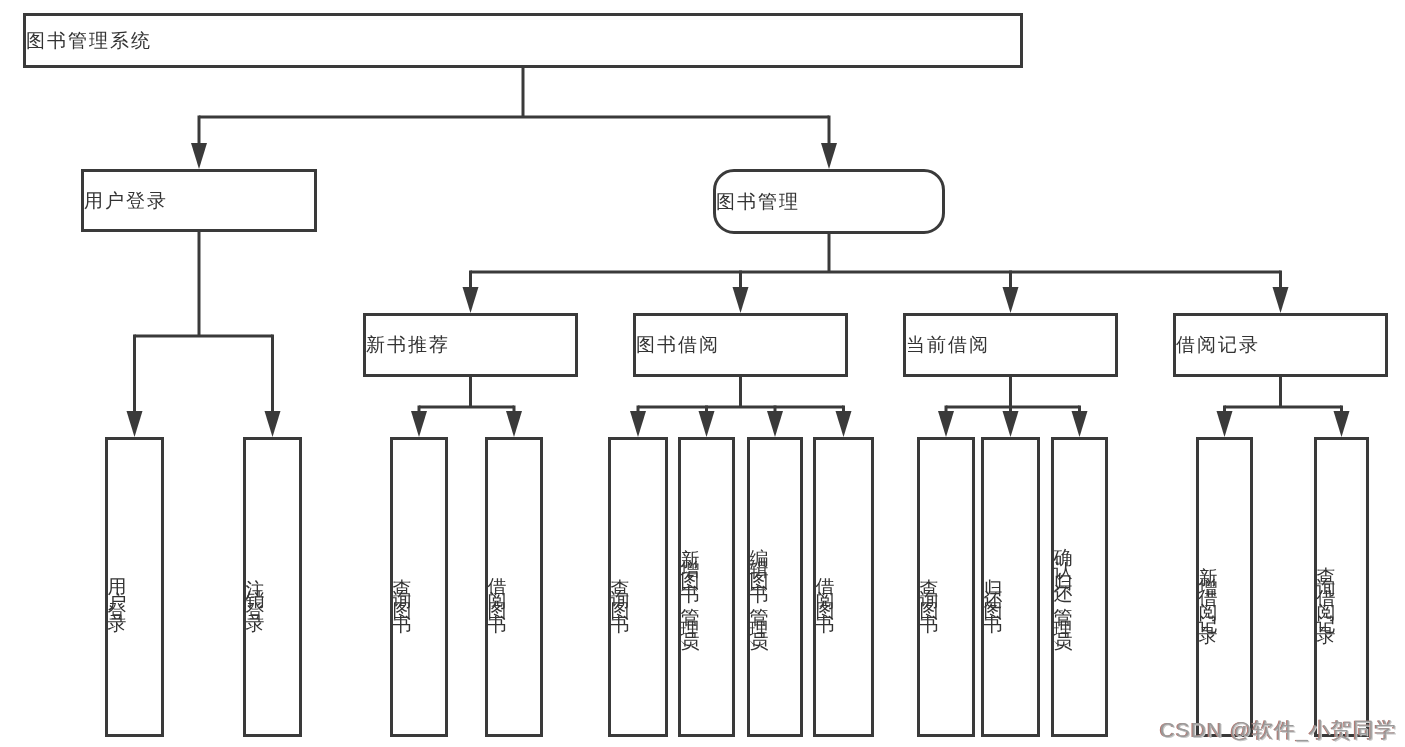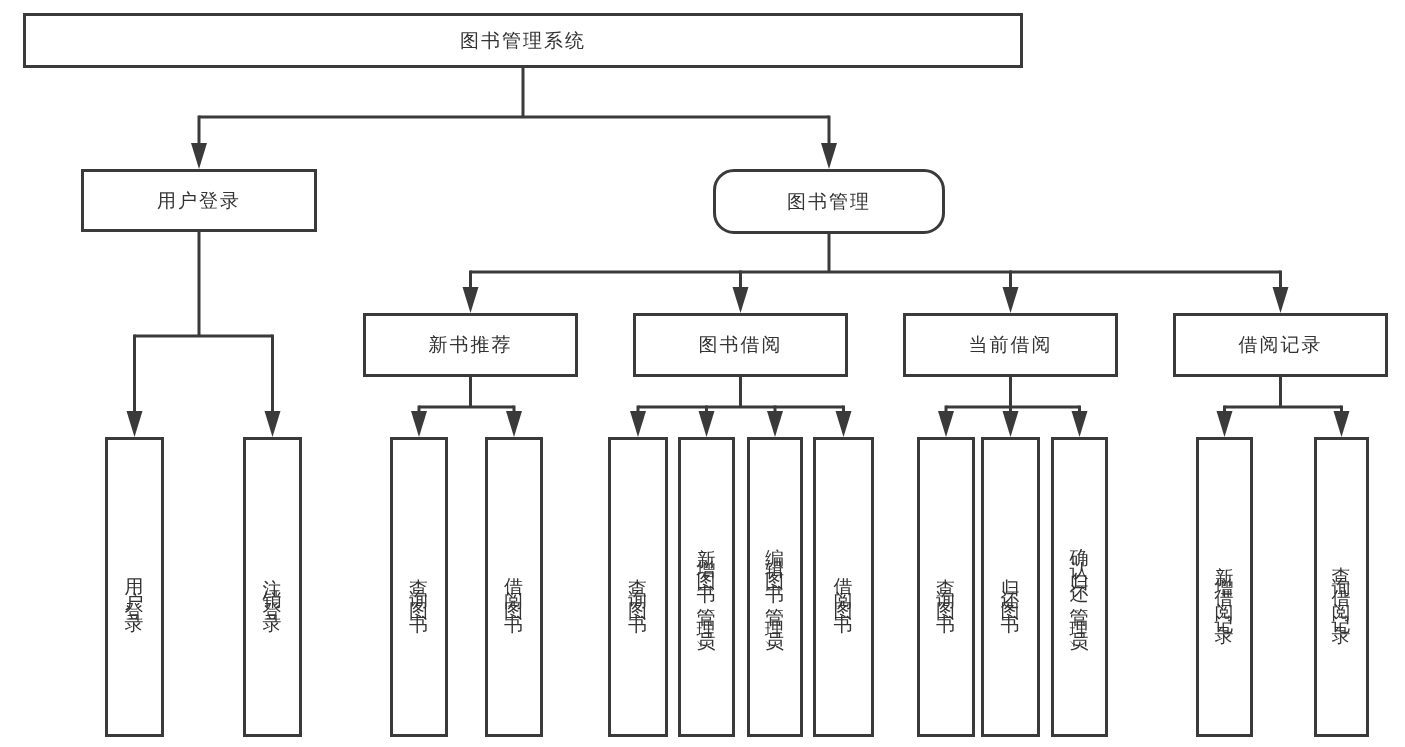--- a/index.html
+++ b/index.html
@@ -11,21 +11,21 @@
     overflow:hidden;
   }
   #wires{position:absolute;left:0;top:0;z-index:1;}
   .node{
     position:absolute;
     box-sizing:border-box;
     background:#ffffff;
     border:3px solid #3a3a3a;
     display:flex;
     align-items:center;
-    justify-content:center;
+    justify-content:flex-start;
     z-index:2;
     color:#333333;
   }
   .node .lbl{
     font-size:19px;
     letter-spacing:2px;
     white-space:nowrap;
     color:#333333;
   }
   .node .lbl.v{
@@ -98,20 +98,21 @@
       <polygon points="1002.5,411 1018.5,411 1010.5,437" fill="#3a3a3a"></polygon>
       <line x1="1079.5" y1="405.5" x2="1079.5" y2="415" stroke="#3a3a3a" stroke-width="3"></line>
       <polygon points="1071.5,411 1087.5,411 1079.5,437" fill="#3a3a3a"></polygon>
       <line x1="1280.5" y1="377" x2="1280.5" y2="407" stroke="#3a3a3a" stroke-width="3"></line>
       <line x1="1224.5" y1="407" x2="1341.5" y2="407" stroke="#3a3a3a" stroke-width="3"></line>
       <line x1="1224.5" y1="405.5" x2="1224.5" y2="415" stroke="#3a3a3a" stroke-width="3"></line>
       <polygon points="1216.5,411 1232.5,411 1224.5,437" fill="#3a3a3a"></polygon>
       <line x1="1341.5" y1="405.5" x2="1341.5" y2="415" stroke="#3a3a3a" stroke-width="3"></line>
       <polygon points="1333.5,411 1349.5,411 1341.5,437" fill="#3a3a3a"></polygon>
     </svg>
+  <div id="watermark">CSDN @软件_小贺同学</div>
 <div class="node" style="left: 23px; top: 13px; width: 1000px; height: 55px;">
       <span class="lbl">图书管理系统</span>
     </div>
     <div class="node" style="left: 81px; top: 169px; width: 236px; height: 63px;">
       <span class="lbl">用户登录</span>
     </div>
     <div class="node" style="left: 713px; top: 169px; width: 232px; height: 65px; border-radius: 21px;">
       <span class="lbl">图书管理</span>
     </div>
     <div class="node" style="left: 363px; top: 313px; width: 215px; height: 64px;">

